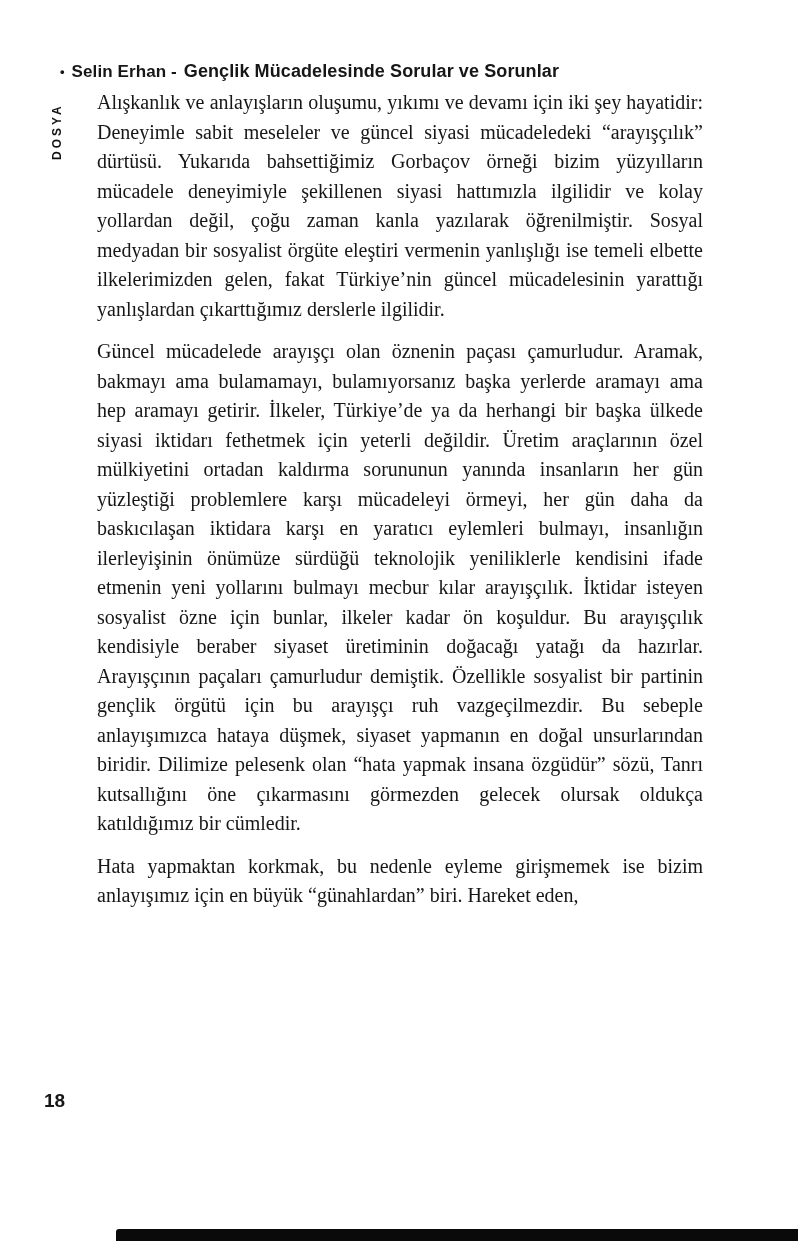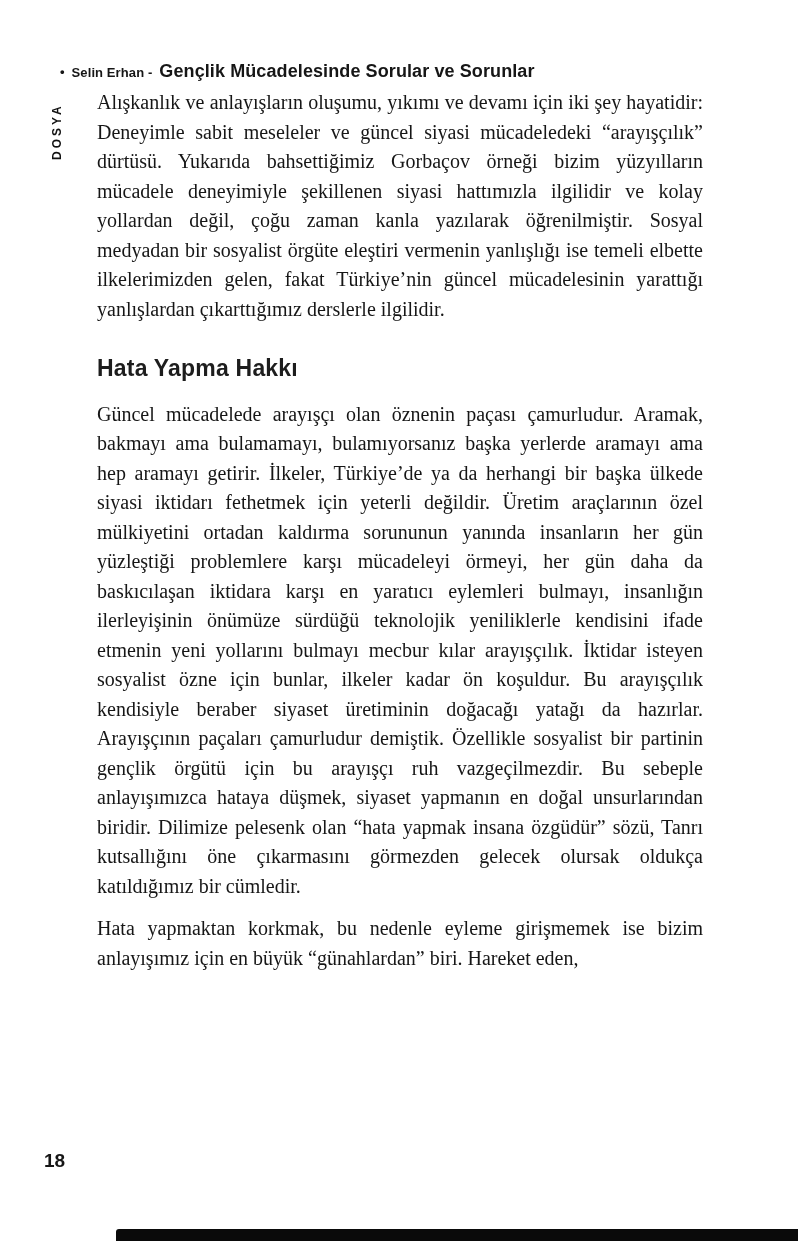--- a/index.html
+++ b/index.html
@@ -27,21 +27,21 @@
     gap: 7px;
     font-family: "Liberation Sans", sans-serif;
     white-space: nowrap;
   }
   .running-header .bullet {
     font-size: 13px;
     font-weight: 700;
     transform: translateY(-1px);
   }
   .running-header .author {
-    font-size: 13px;
+    font-size: 17px;
     font-weight: 700;
     letter-spacing: 0.1px;
   }
   .running-header .book-title {
     font-size: 18px;
     font-weight: 800;
     letter-spacing: 0.1px;
   }
 
   
@@ -82,21 +82,21 @@
     color: #1d1d1d;
     margin: 31px 0 17px 0;
     text-align: left;
     line-height: 1.2;
   }
 
   
   .page-number {
     position: absolute;
     left: 44px;
-    top: 1150px;
+    top: 1090px;
     font-family: "Liberation Sans", sans-serif;
     font-size: 19px;
     font-weight: 700;
     color: #161616;
   }
 
   
   .next-page-edge {
     position: absolute;
     bottom: 0;
@@ -116,21 +116,20 @@
     <span class="bullet">•</span>
     <span class="author">Selin Erhan -</span>
     <span class="book-title">Gençlik Mücadelesinde Sorular ve Sorunlar</span>
   </header>
 
   <div class="margin-label">DOSYA</div>
 
   <main class="body-text">
     <p>Alışkanlık ve anlayışların oluşumu, yıkımı ve devamı için iki şey hayatidir: Deneyimle sabit meseleler ve güncel siyasi mücadeledeki “arayışçılık” dürtüsü. Yukarıda bahsettiğimiz Gorbaçov örneği bizim yüzyılların mücadele deneyimiyle şekillenen siyasi hattımızla ilgilidir ve kolay yollardan değil, çoğu zaman kanla yazılarak öğrenilmiştir. Sosyal medyadan bir sosyalist örgüte eleştiri vermenin yanlışlığı ise temeli elbette ilkelerimizden gelen, fakat Türkiye’nin güncel mücadelesinin yarattığı yanlışlardan çıkarttığımız derslerle ilgilidir.</p>
 
-    <h2 class="section-heading">Hata Yapma Hakkı</h2>
 
     <p>Güncel mücadelede arayışçı olan öznenin paçası çamurludur. Aramak, bakmayı ama bulamamayı, bulamıyorsanız başka yerlerde aramayı ama hep aramayı getirir. İlkeler, Türkiye’de ya da herhangi bir başka ülkede siyasi iktidarı fethetmek için yeterli değildir. Üretim araçlarının özel mülkiyetini ortadan kaldırma sorununun yanında insanların her gün yüzleştiği problemlere karşı mücadeleyi örmeyi, her gün daha da baskıcılaşan iktidara karşı en yaratıcı eylemleri bulmayı, insanlığın ilerleyişinin önümüze sürdüğü teknolojik yeniliklerle kendisini ifade etmenin yeni yollarını bulmayı mecbur kılar arayışçılık. İktidar isteyen sosyalist özne için bunlar, ilkeler kadar ön koşuldur. Bu arayışçılık kendisiyle beraber siyaset üretiminin doğacağı yatağı da hazırlar. Arayışçının paçaları çamurludur demiştik. Özellikle sosyalist bir partinin gençlik örgütü için bu arayışçı ruh vazgeçilmezdir. Bu sebeple anlayışımızca hataya düşmek, siyaset yapmanın en doğal unsurlarından biridir. Dilimize pelesenk olan “hata yapmak insana özgüdür” sözü, Tanrı kutsallığını öne çıkarmasını görmezden gelecek olursak oldukça katıldığımız bir cümledir.</p>
     <p>Hata yapmaktan korkmak, bu nedenle eyleme girişmemek ise bizim anlayışımız için en büyük “günahlardan” biri. Hareket eden,</p>
   </main>
 
   <div class="page-number">18</div>
 
   <div class="next-page-edge"></div>
 
 </div>

